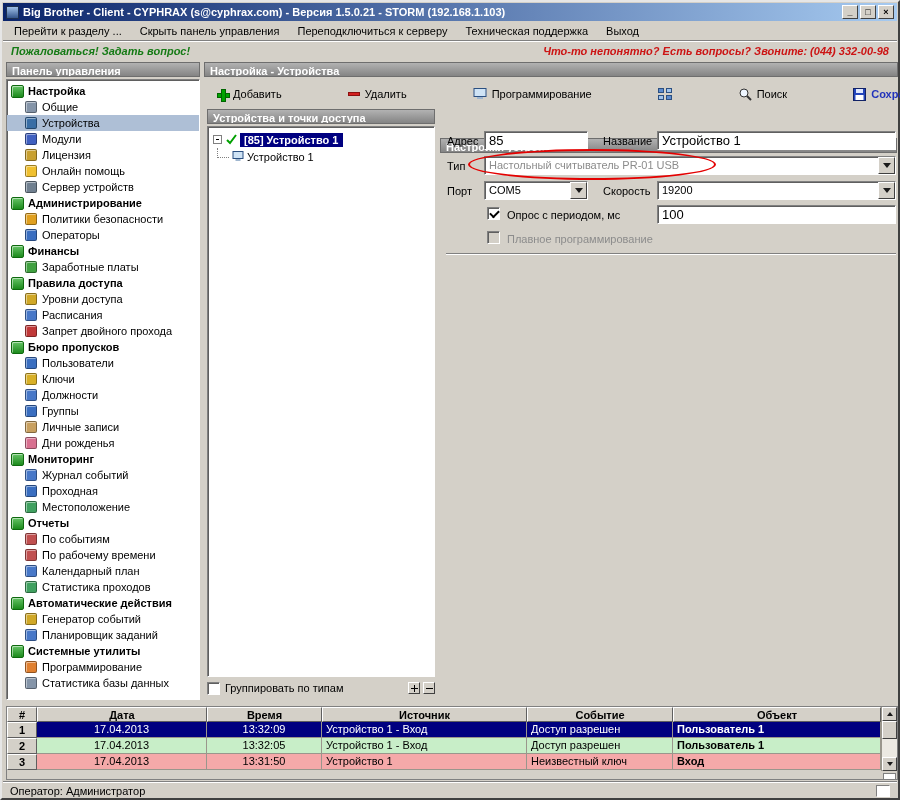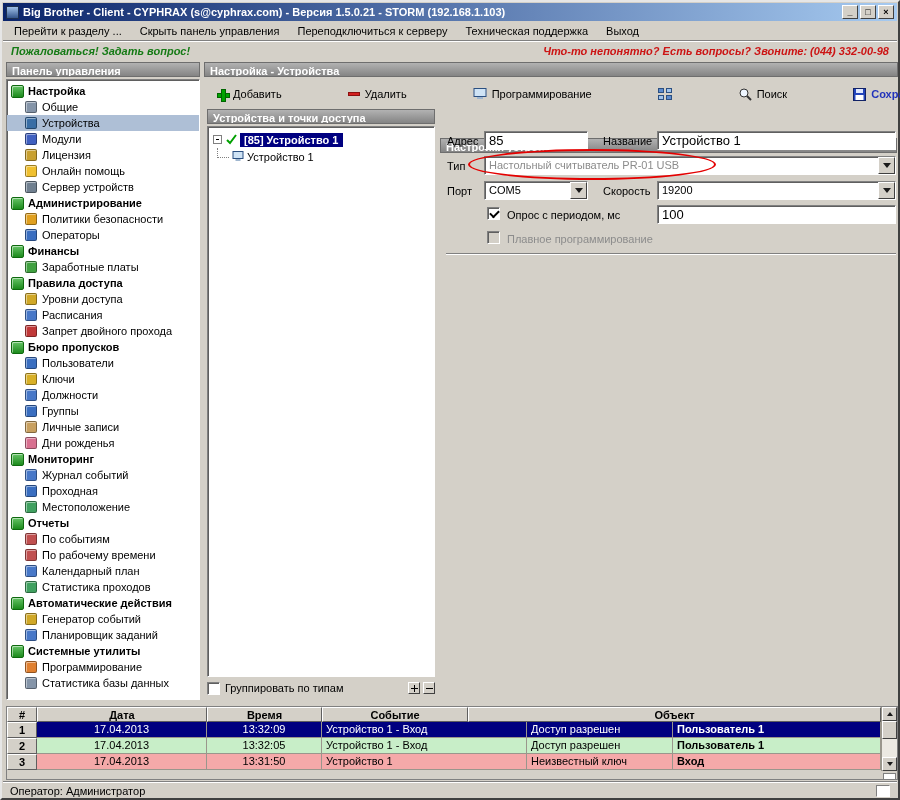--- a/index.html
+++ b/index.html
@@ -438,20 +438,21 @@
   <span class="form-label grayed" style="left:505px;top:231px;">Плавное программирование</span>
 
   <div class="separator"></div>
 
   <div class="events">
     <div class="events-grid">
       <div class="ehead-row">
           <div class="ecell ehead col0">#</div>
           <div class="ecell ehead col1">Дата</div>
           <div class="ecell ehead col2">Время</div>
+          <div class="ecell ehead col3">Источник</div>
           <div class="ecell ehead col4">Событие</div>
           <div class="ecell ehead col5">Объект</div>
         </div>
       <div>
           <div class="erow" style="background: rgb(0, 0, 128); color: rgb(255, 255, 255);">
             <div class="ecell col0 numcell">1</div>
             <div class="ecell col1">17.04.2013</div>
             <div class="ecell col2">13:32:09</div>
             <div class="ecell col3">Устройство 1 - Вход</div>
             <div class="ecell col4">Доступ разрешен</div>

